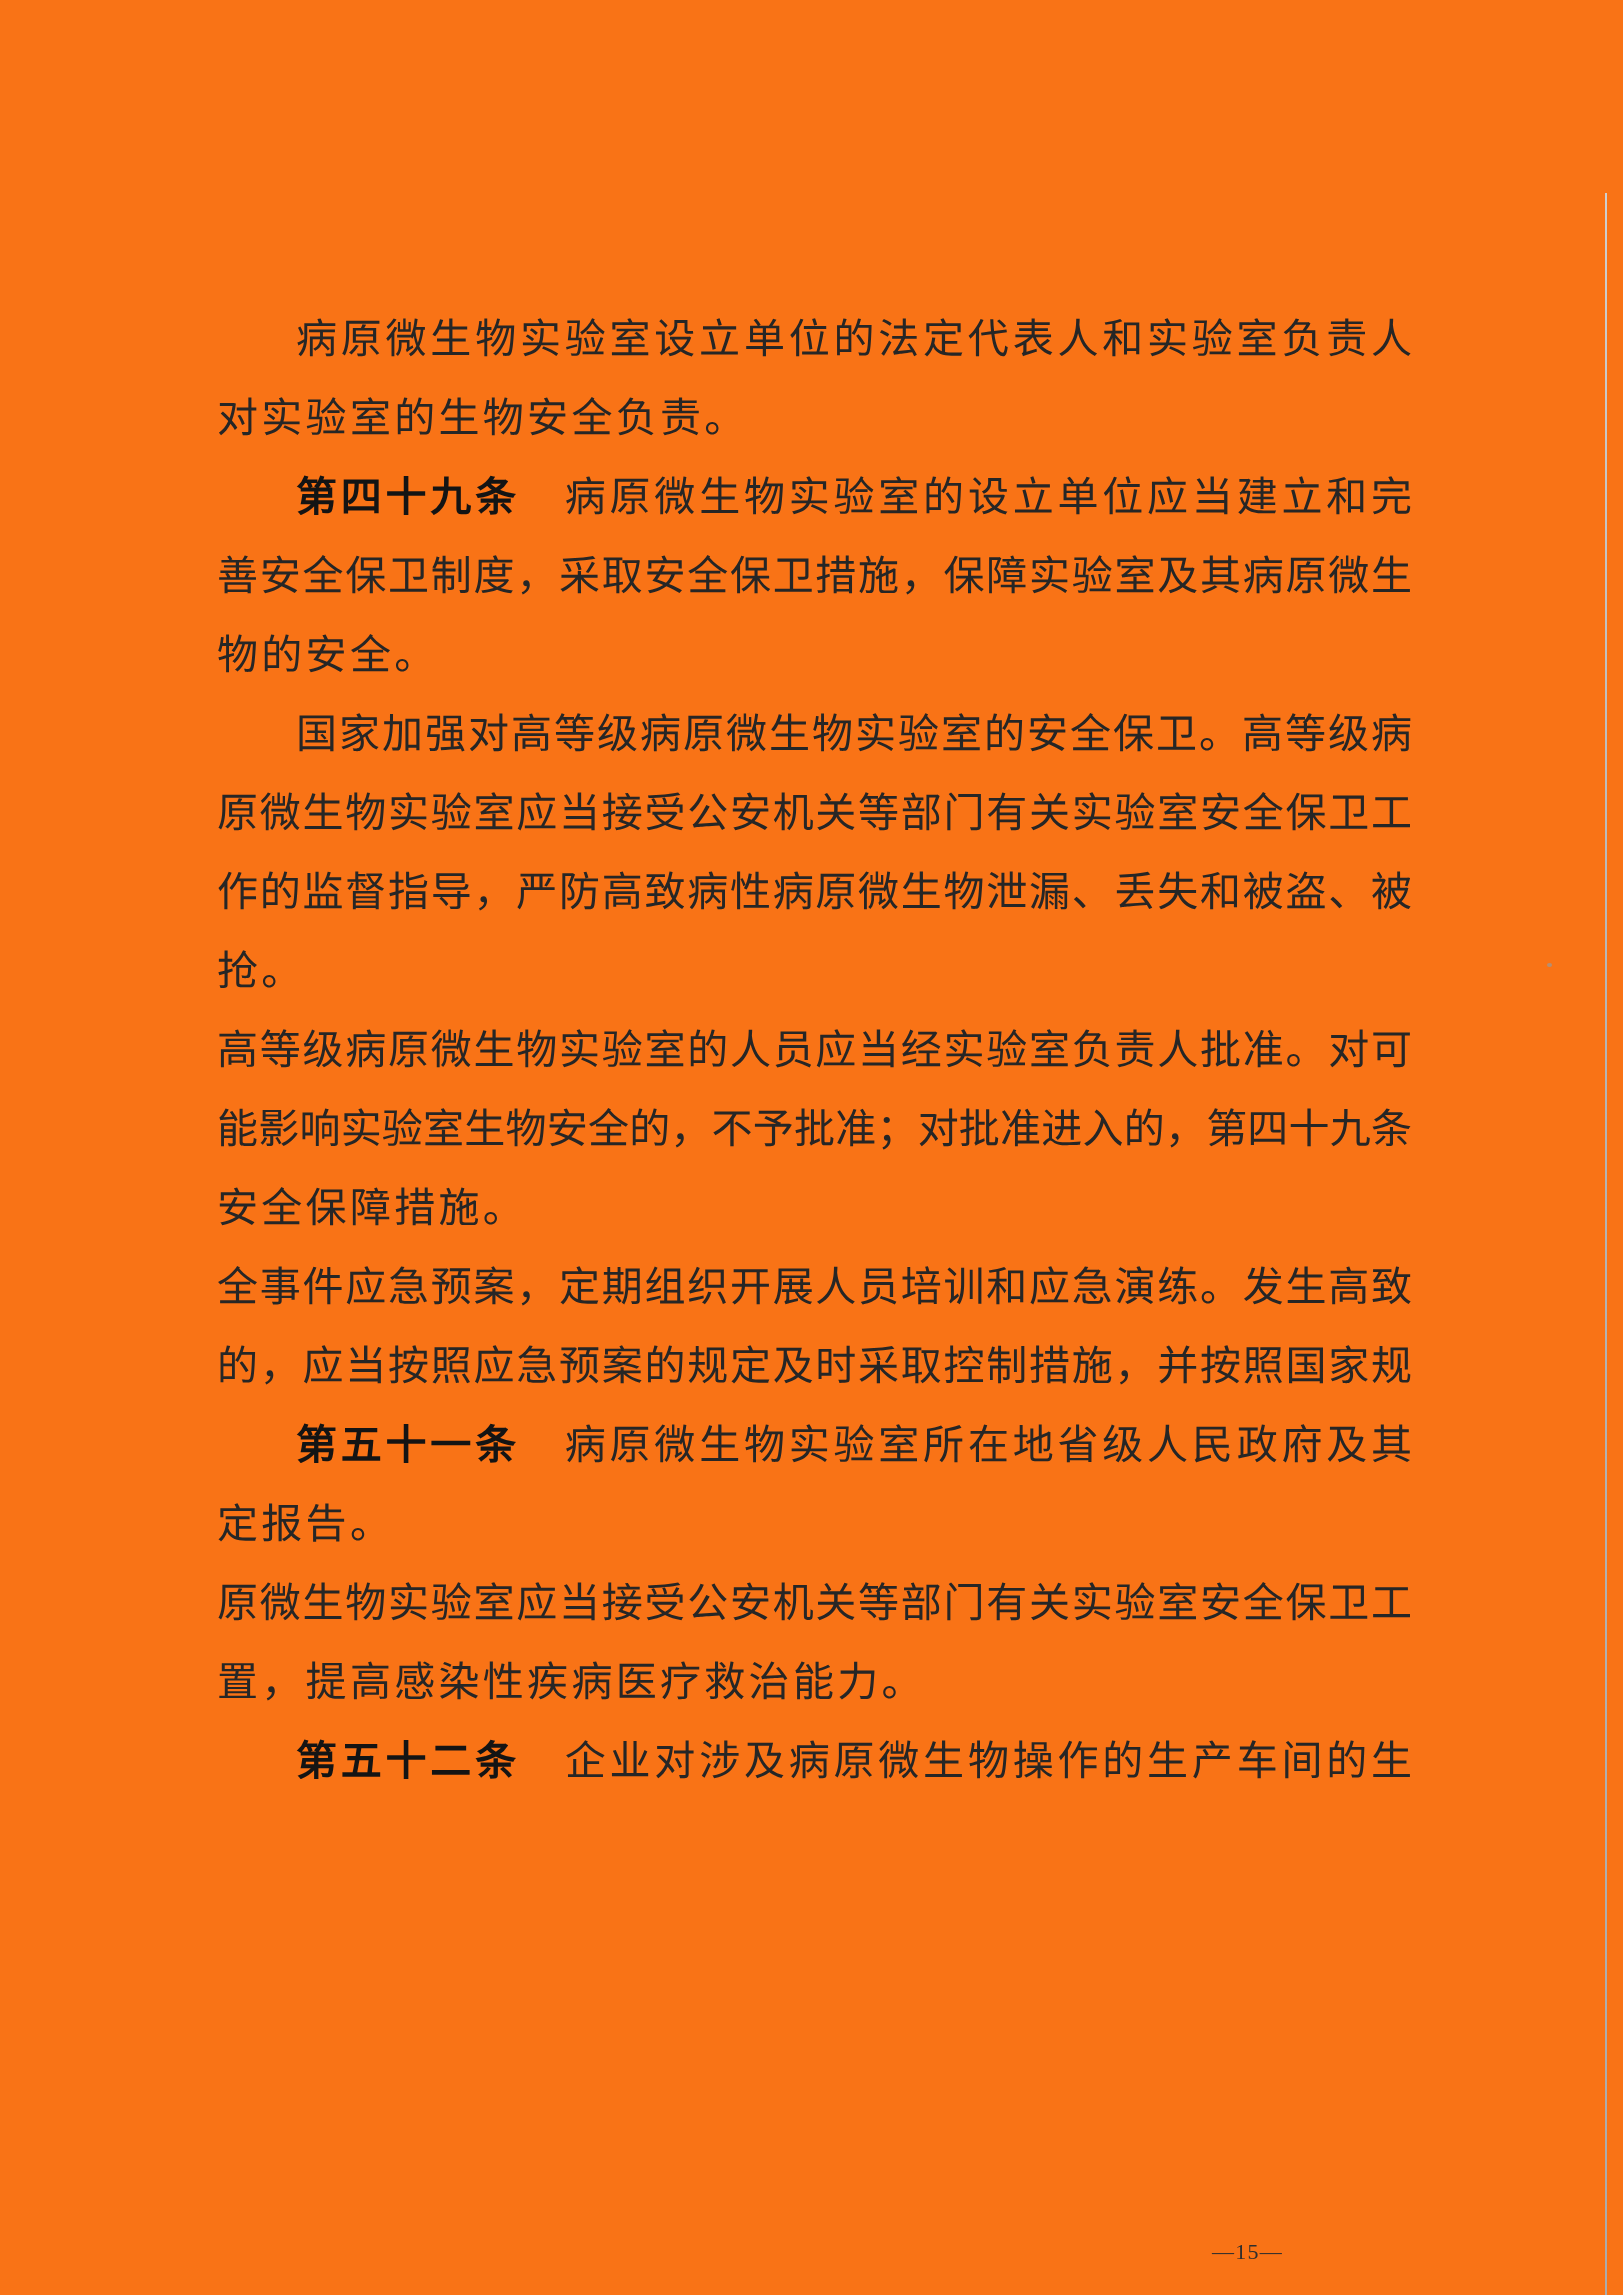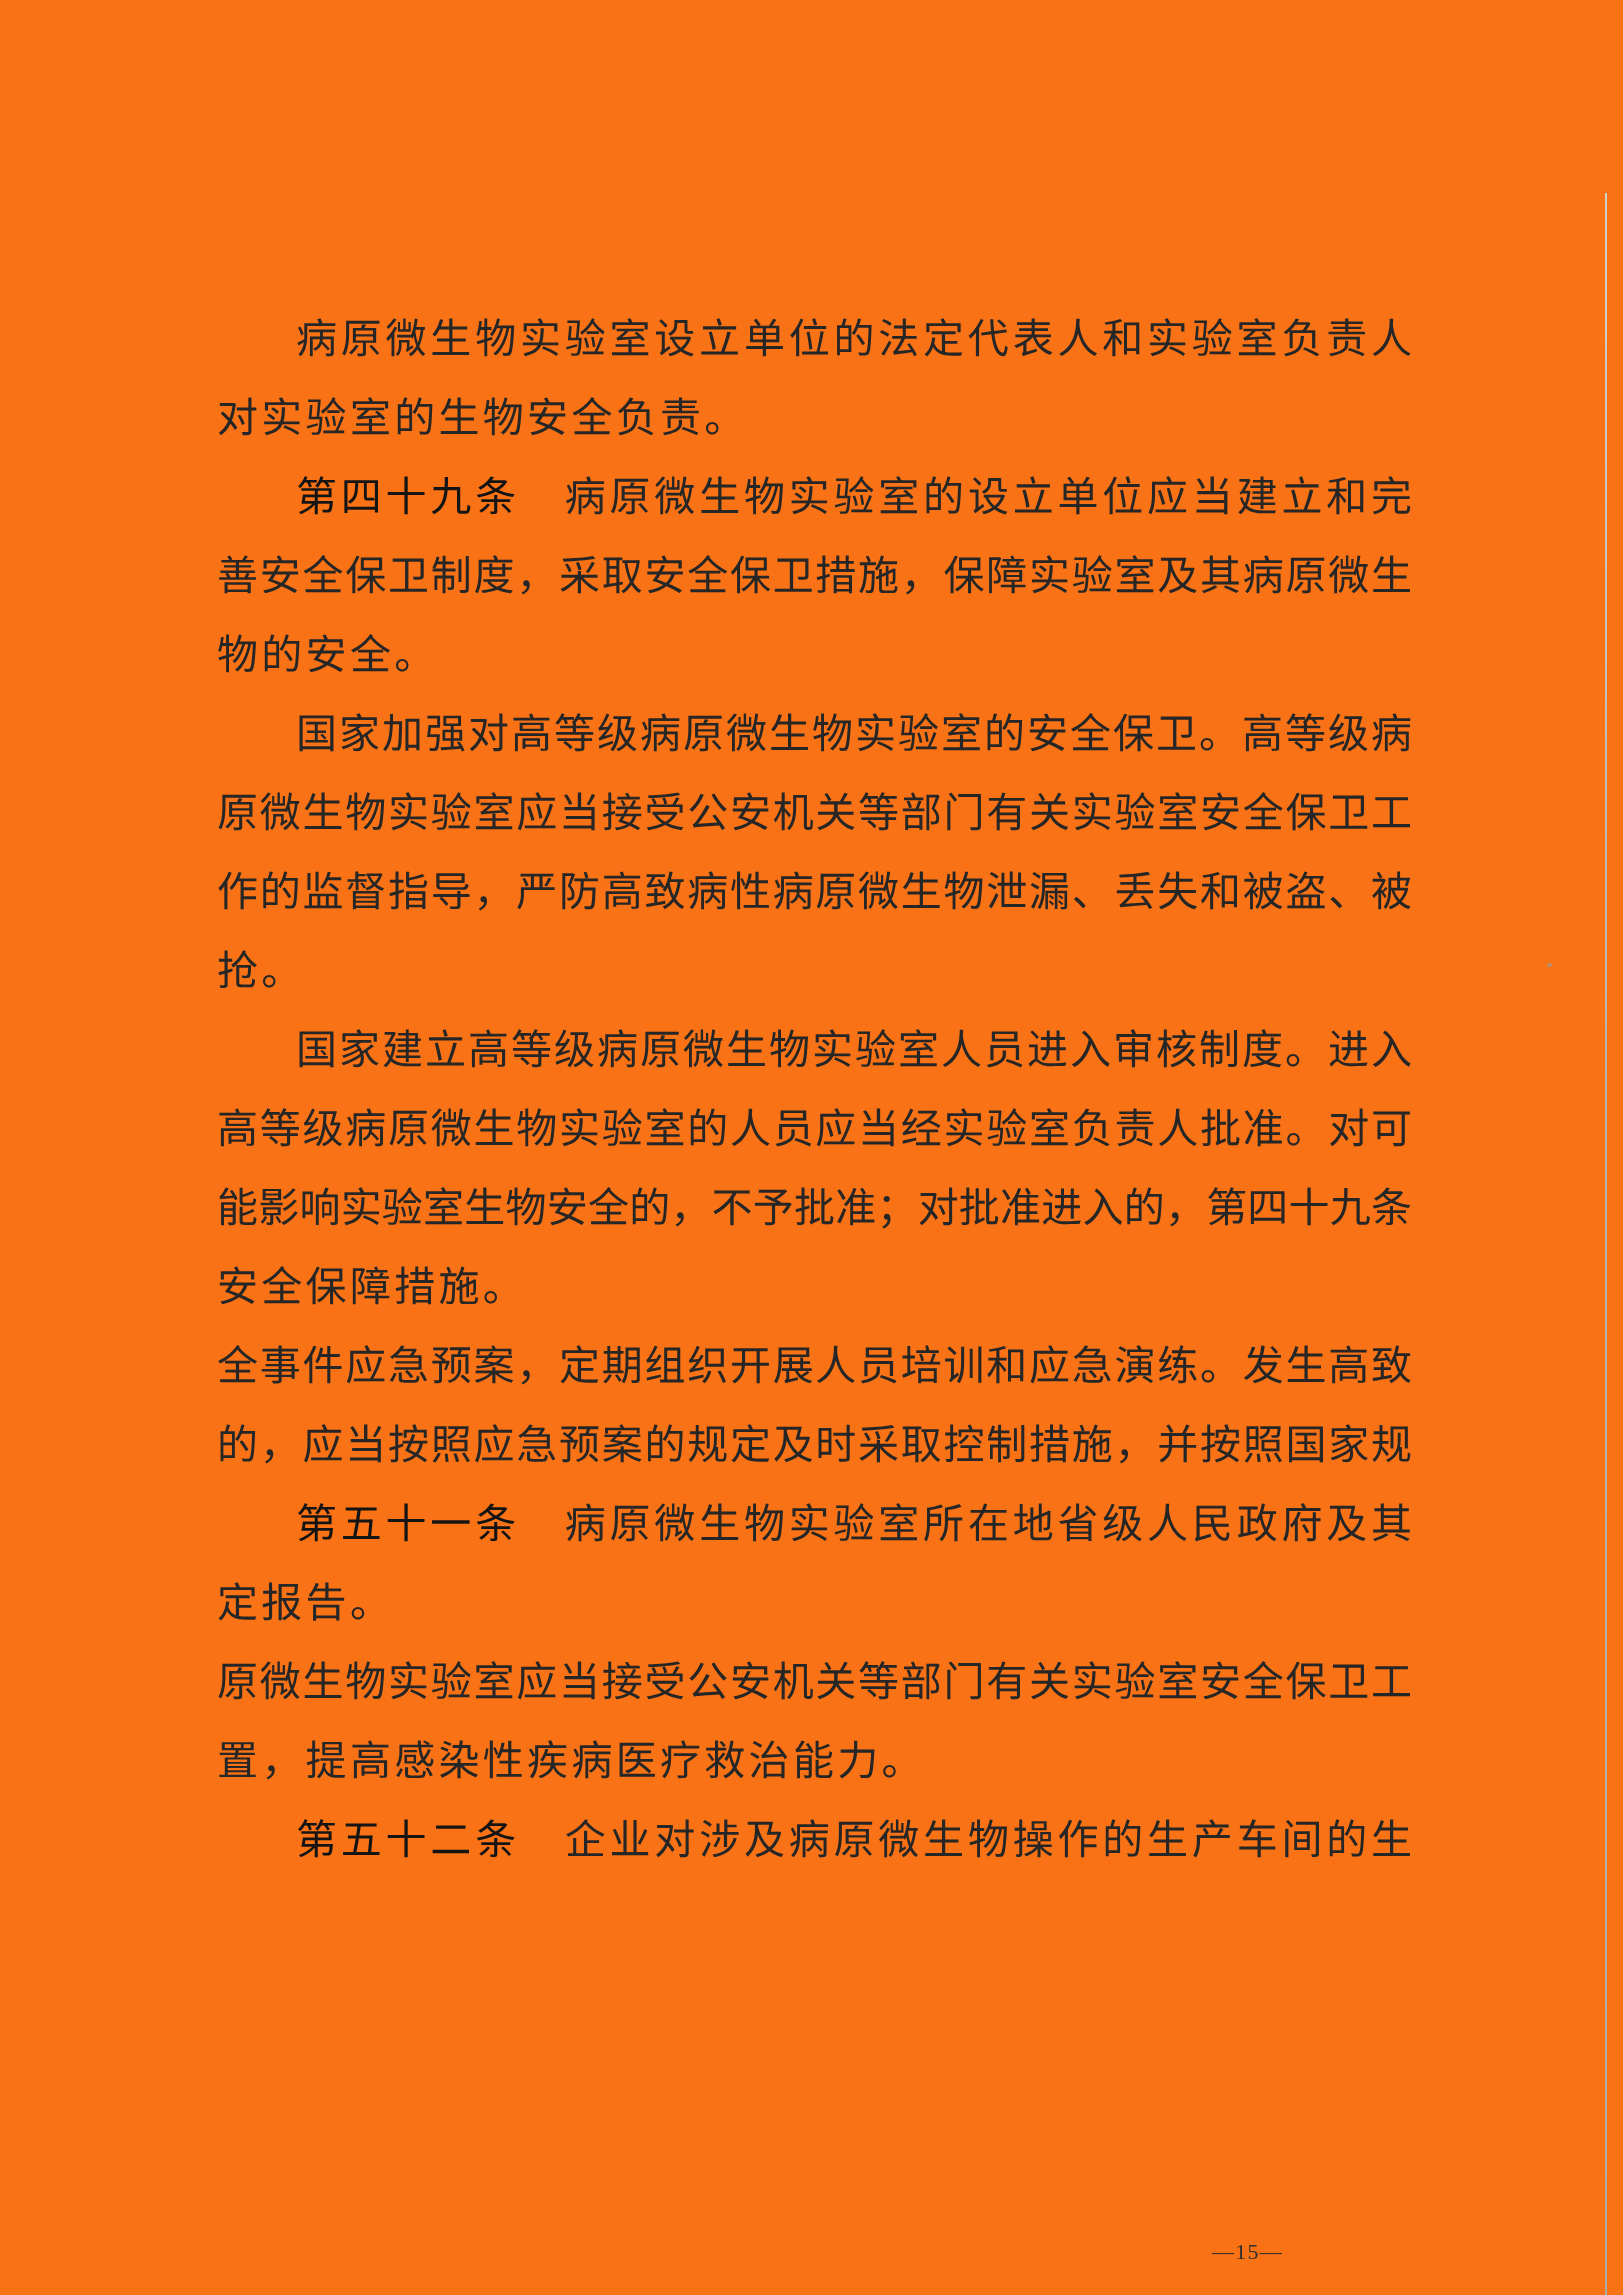--- a/index.html
+++ b/index.html
@@ -35,21 +35,21 @@
   }
   
   .last {
     letter-spacing: 3.3px;
   }
   
   .indent {
     padding-left: 79px;
   }
   .head {
-    font-weight: 400;
+    font-weight: 700;
     color: #141414;
     font-family: "Liberation Sans", sans-serif;
   }
   .page-number {
     position: absolute;
     left: 1159px;
     top: 2205px;
     width: 177px;
     height: 46px;
     line-height: 46px;
@@ -87,21 +87,20 @@
   <div class="text-block">
     <div class="line j indent"><span>病原微生物实验室设立单位的法定代表人和实验室负责人</span></div>
     <div class="line last"><span>对实验室的生物安全负责。</span></div>
     <div class="line j indent"><span class="head">第四十九条</span><span>　病原微生物实验室的设立单位应当建立和完</span></div>
     <div class="line j"><span>善安全保卫制度，采取安全保卫措施，保障实验室及其病原微生</span></div>
     <div class="line last"><span>物的安全。</span></div>
     <div class="line j indent"><span>国家加强对高等级病原微生物实验室的安全保卫。高等级病</span></div>
     <div class="line j"><span>原微生物实验室应当接受公安机关等部门有关实验室安全保卫工</span></div>
     <div class="line j"><span>作的监督指导，严防高致病性病原微生物泄漏、丢失和被盗、被</span></div>
     <div class="line last"><span>抢。</span></div>
-    <div class="line j indent"><span>国家建立高等级病原微生物实验室人员进入审核制度。进入</span></div>
     <div class="line j"><span>高等级病原微生物实验室的人员应当经实验室负责人批准。对可</span></div>
     <div class="line j"><span>能影响实验室生物安全的，不予批准；对批准进入的，第四十九条</span></div>
     <div class="line last"><span>安全保障措施。</span></div>
     <div class="line j"><span>全事件应急预案，定期组织开展人员培训和应急演练。发生高致</span></div>
     <div class="line j"><span>的，应当按照应急预案的规定及时采取控制措施，并按照国家规</span></div>
     <div class="line j indent"><span class="head">第五十一条</span><span>　病原微生物实验室所在地省级人民政府及其</span></div>
     <div class="line last"><span>定报告。</span></div>
     <div class="line j"><span>原微生物实验室应当接受公安机关等部门有关实验室安全保卫工</span></div>
     <div class="line last"><span>置，提高感染性疾病医疗救治能力。</span></div>
     <div class="line j indent"><span class="head">第五十二条</span><span>　企业对涉及病原微生物操作的生产车间的生</span></div>

